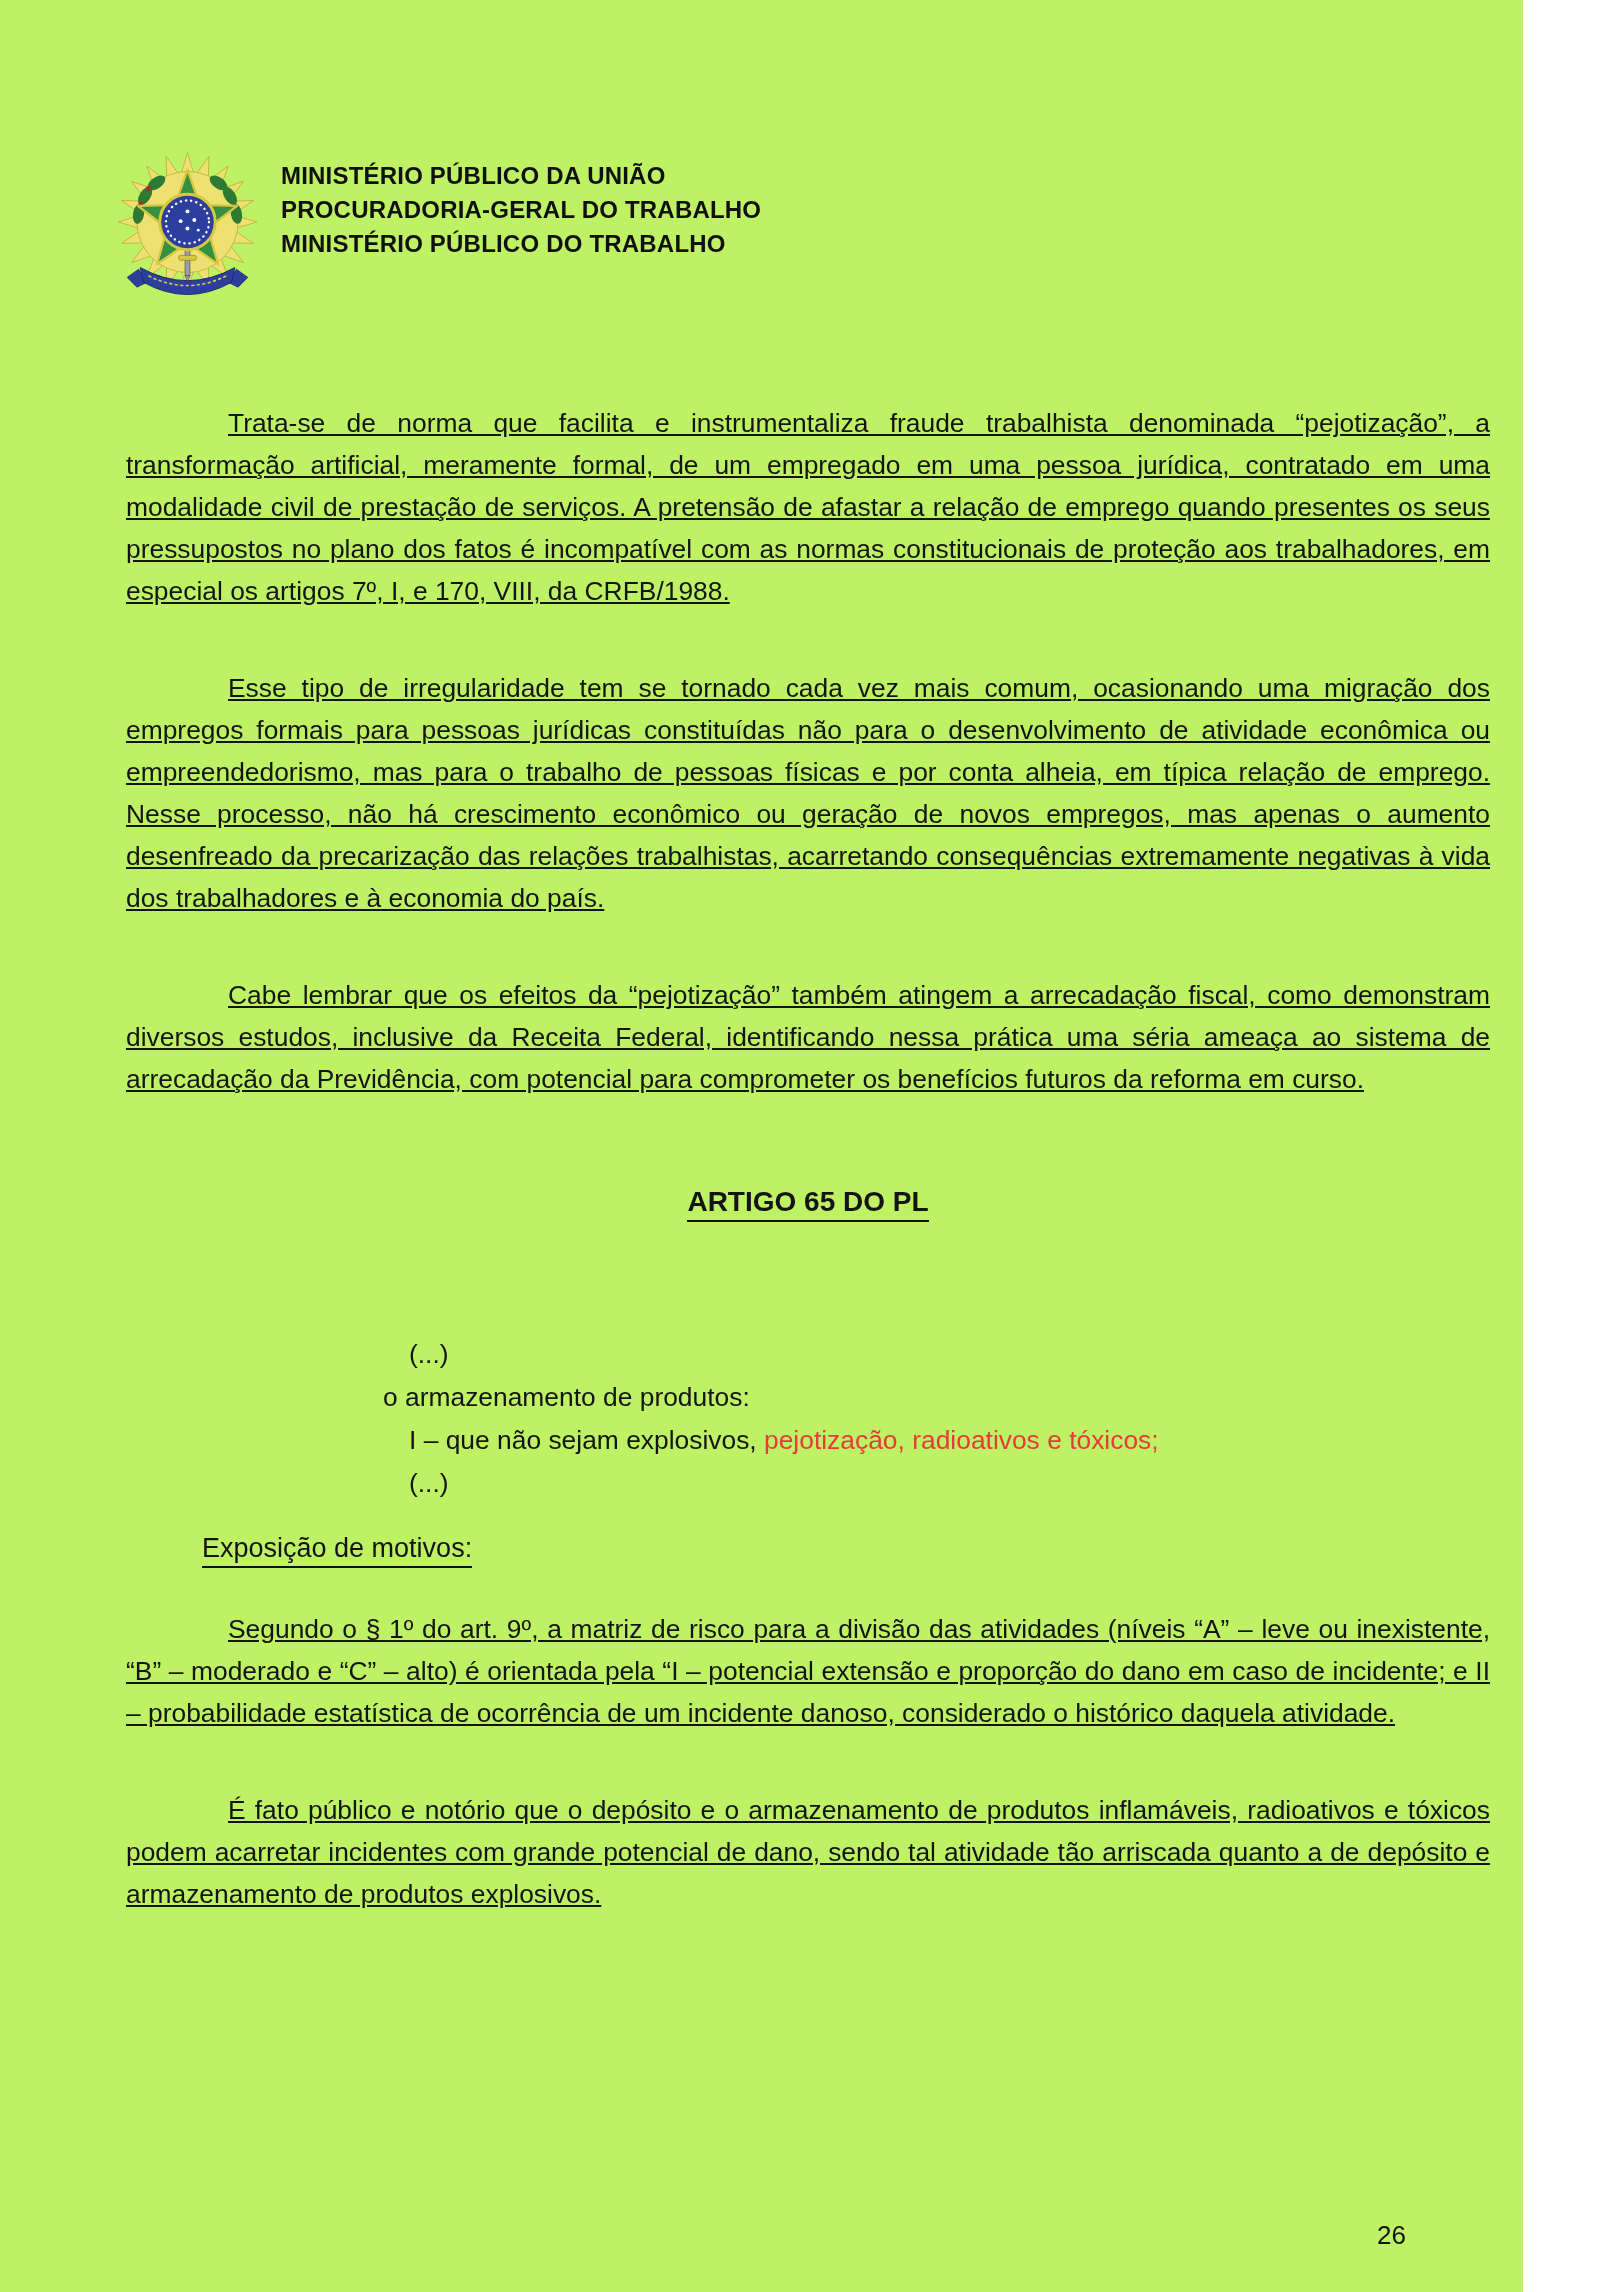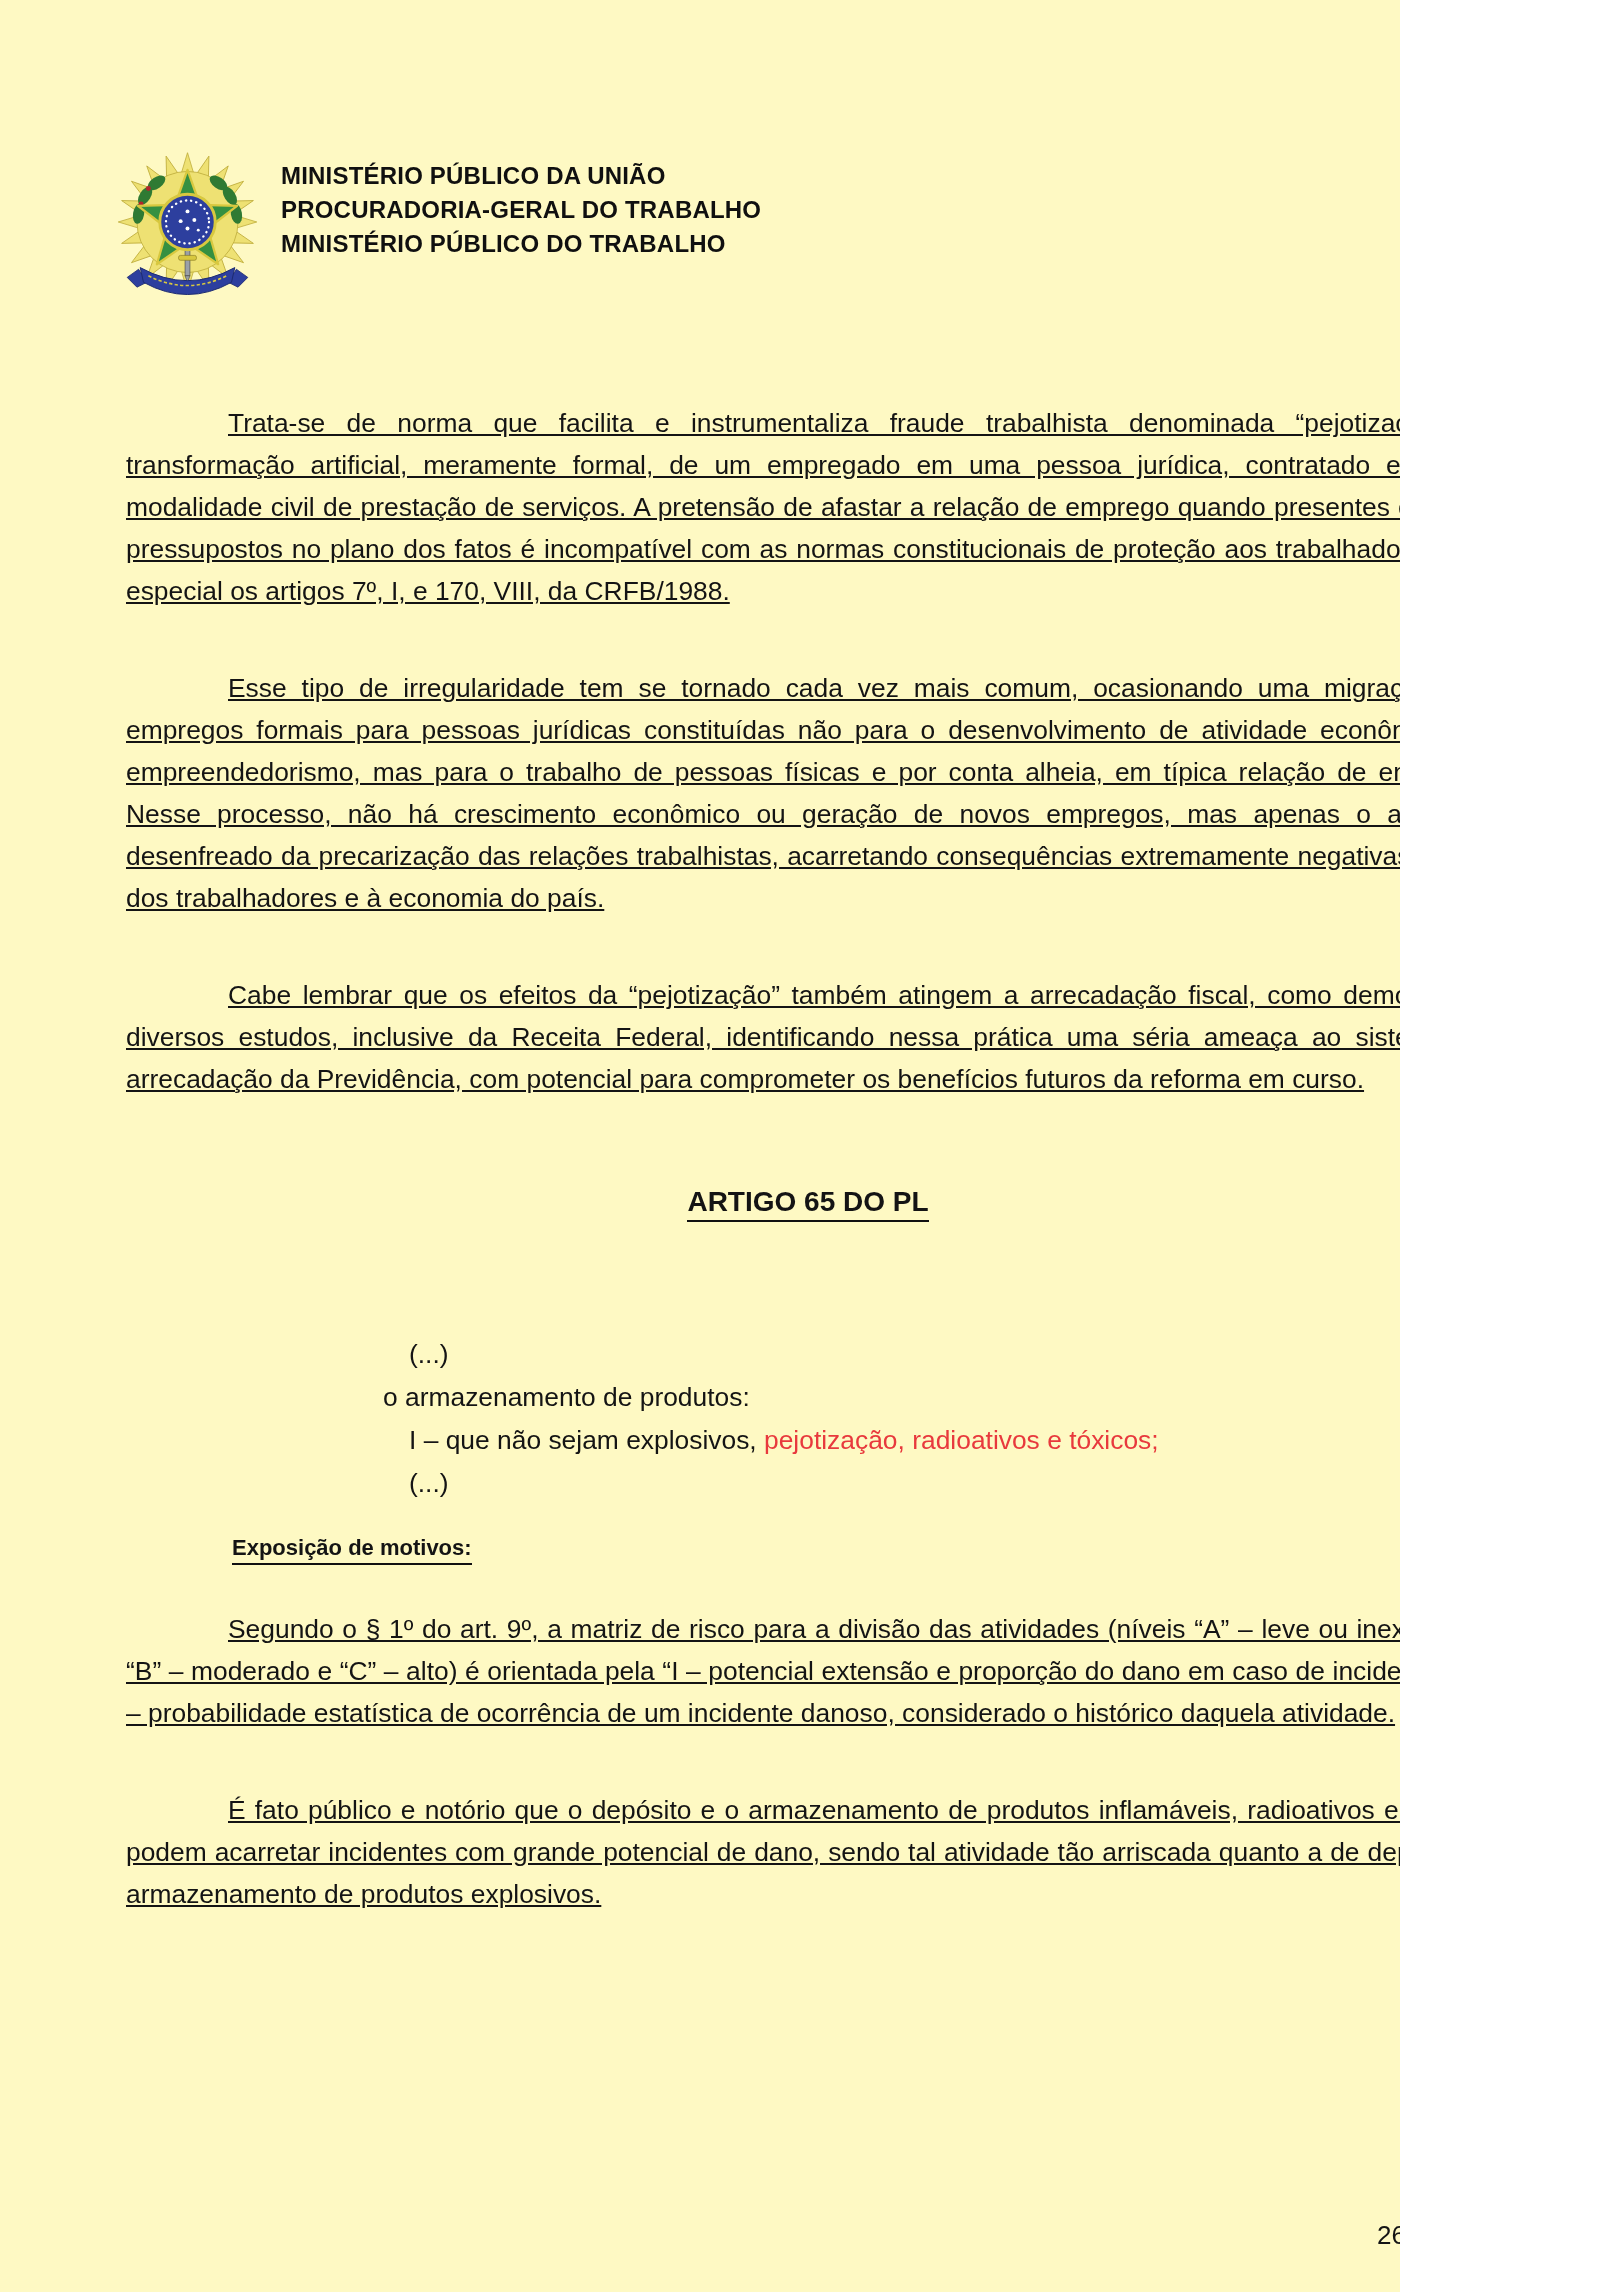--- a/index.html
+++ b/index.html
@@ -1,21 +1,21 @@
 <!DOCTYPE html>
 <html lang="pt" style="font-size:14.3px"><head>
 <meta charset="utf-8">
 <style>
   * { margin: 0; padding: 0; box-sizing: border-box; }
   html, body { background: #ffffff; }
   .page {
     position: relative;
-    width: 1400px;
+    width: 1523px;
     height: 2293px;
-    background: #fef9c3;
+    background: #bef264;
     font-family: "Liberation Sans", "DejaVu Sans", sans-serif;
     color: #141414;
     overflow: hidden;
   }
   
   .header-logo {
     position: absolute;
     left: 106px;
     top: 147px;
     width: 163px;
@@ -59,23 +59,23 @@
   }
   .quote {
     margin-left: 217px;
     line-height: 43px;
     margin-bottom: 25px;
   }
   .q-line { text-indent: 66px; }
   .q-wrap { text-indent: 0; margin-left: 40px; }
   .q-bold { font-weight: 700; }
   .motivos-heading {
-    margin-left: 106px;
-    font-weight: 700;
-    font-size: 22px;
+    margin-left: 76px;
+    font-weight: 400;
+    font-size: 27px;
     line-height: 36px;
     margin-bottom: 42px;
   }
   .page-number {
     position: absolute;
     left: 1377px;
     top: 2218px;
     font-size: 26px;
     line-height: 34px;
     color: #141414;

